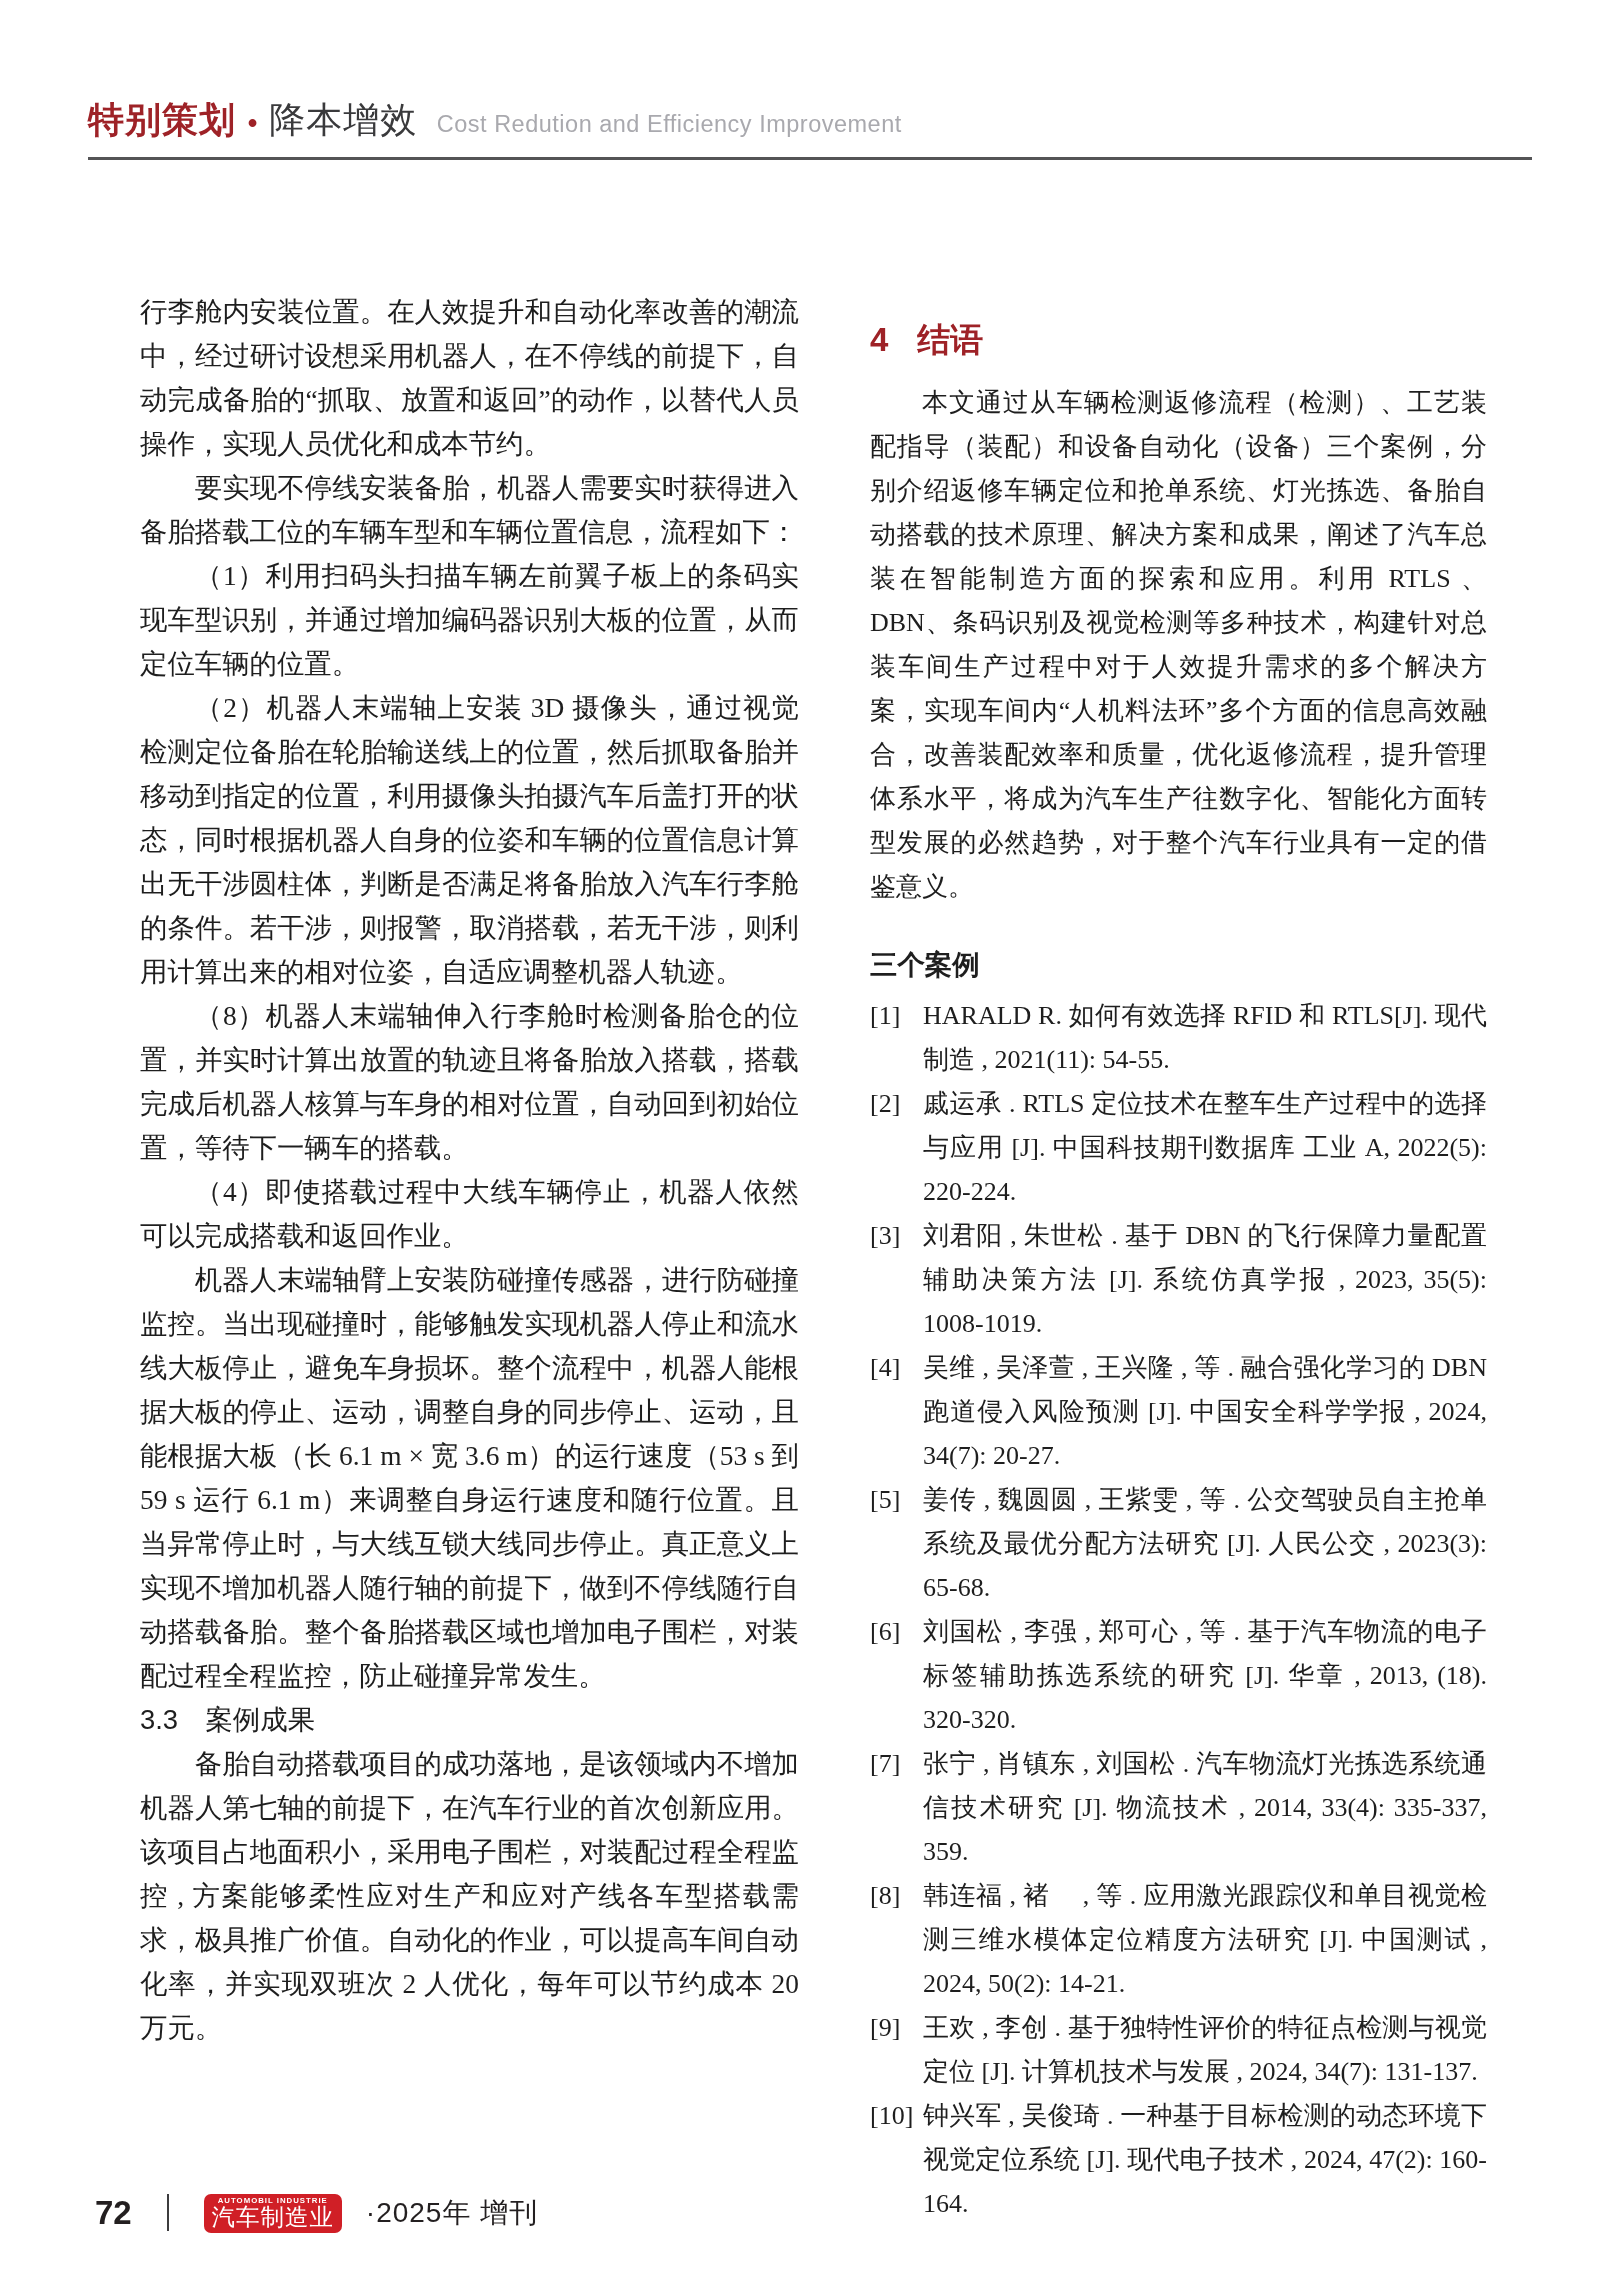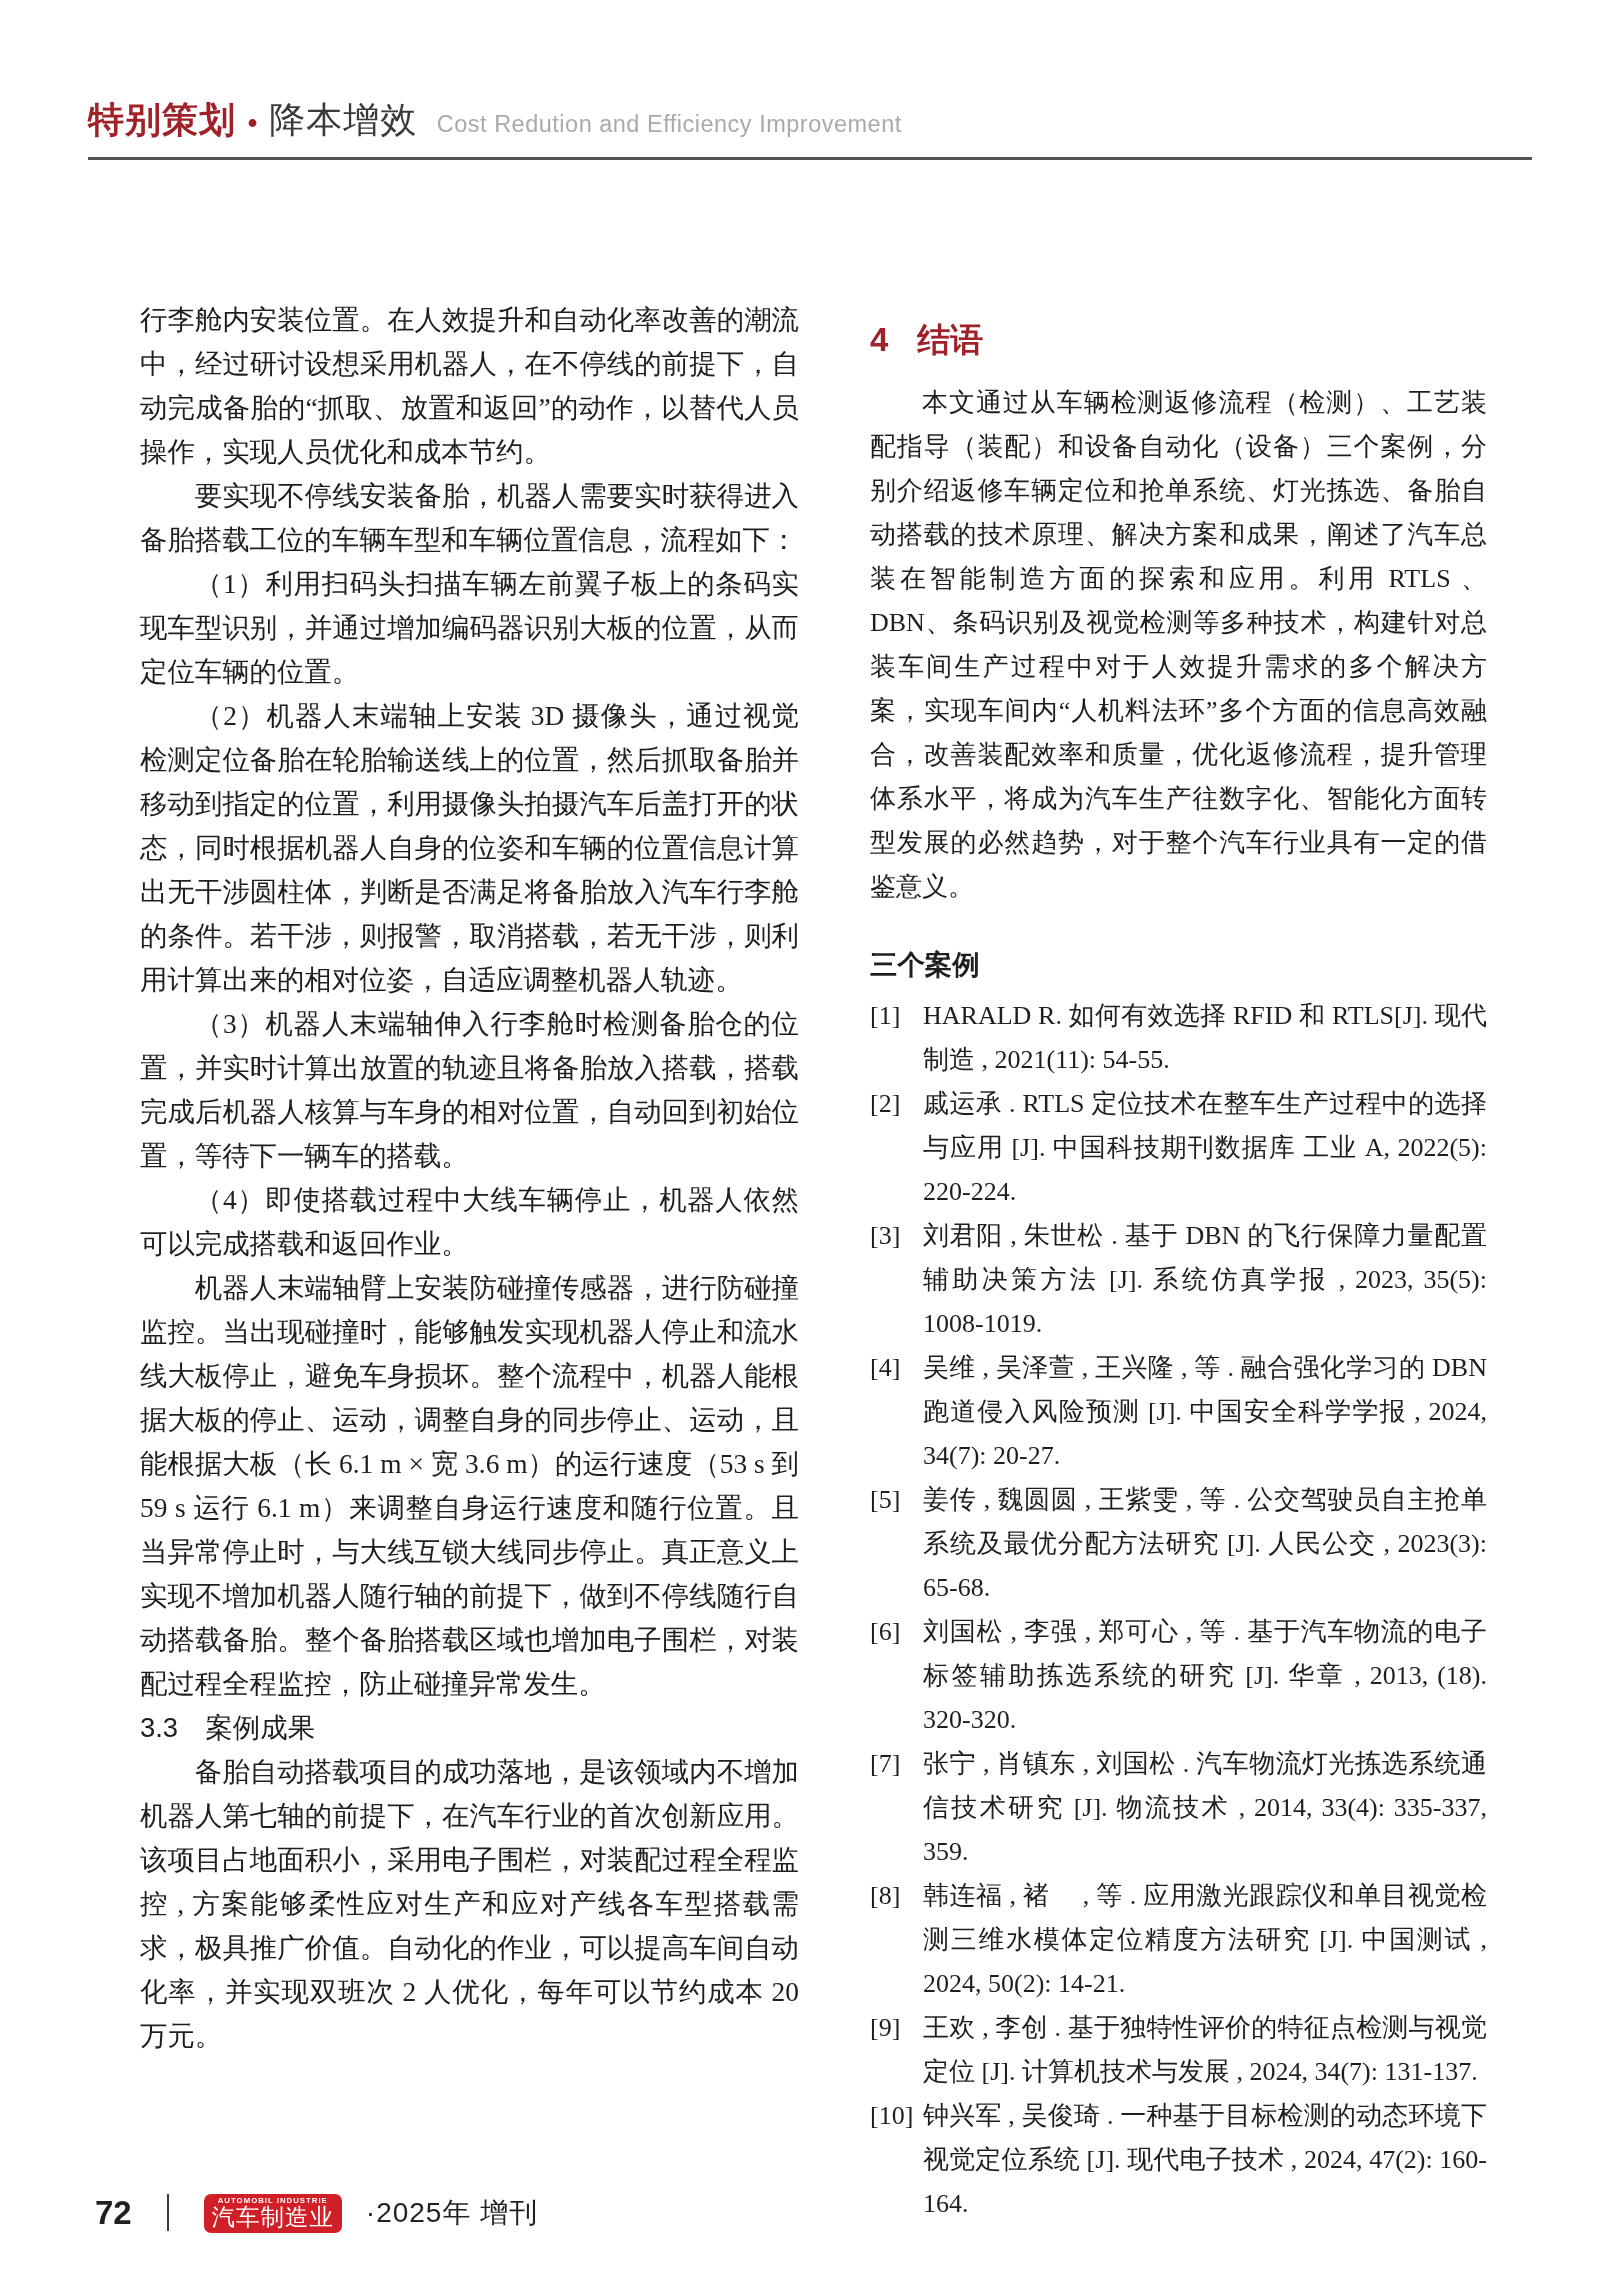--- a/index.html
+++ b/index.html
@@ -13,21 +13,21 @@
   .header .dot{font-family:"Liberation Sans","DejaVu Sans",sans-serif;font-weight:bold;
                font-size:27.4px;color:#9E2227;margin:0 11.8px;}
   .header .subtopic{font-family:"Liberation Sans","DejaVu Sans",sans-serif;font-weight:500;
                     font-size:36px;color:#3a3a3c;letter-spacing:1px;}
   .header .en{font-family:"Liberation Sans","DejaVu Sans",sans-serif;font-weight:400;
               font-size:23.5px;color:#a9a9ae;margin-left:19.6px;letter-spacing:0.5px;}
   .rule{position:absolute;left:88px;right:88px;top:157px;height:2.9px;background:#545456;}
 
   
   .col{position:absolute;top:290px;text-align:justify;text-justify:inter-ideograph;}
-  .col-left{left:140px;width:659px;font-size:27.4px;line-height:44px;margin-top:8px;}
+  .col-left{left:140px;width:659px;font-size:27.4px;line-height:44px;}
   .col-right{left:870px;width:617px;font-size:26px;line-height:44px;}
 
   .block{margin:0;}
   .block.p{text-indent:2em;}
   .block.p0{text-indent:0;}
   .block.h{font-family:"Liberation Sans","DejaVu Sans",sans-serif;font-weight:normal;
            font-size:27.4px;color:#1e1e1e;text-indent:0;}
 
   
   .sec-head{display:flex;align-items:baseline;gap:29px;margin-top:31px;
@@ -78,21 +78,21 @@
 
       <div class="block p">
         <span>（1）利用扫码头扫描车辆左前翼子板上的条码实现车型识别，并通过增加编码器识别大板的位置，从而定位车辆的位置。</span>
       </div>
 
       <div class="block p">
         <span>（2）机器人末端轴上安装 3D 摄像头，通过视觉检测定位备胎在轮胎输送线上的位置，然后抓取备胎并移动到指定的位置，利用摄像头拍摄汽车后盖打开的状态，同时根据机器人自身的位姿和车辆的位置信息计算出无干涉圆柱体，判断是否满足将备胎放入汽车行李舱的条件。若干涉，则报警，取消搭载，若无干涉，则利用计算出来的相对位姿，自适应调整机器人轨迹。</span>
       </div>
 
       <div class="block p">
-        <span>（3）机器人末端轴伸入行李舱时检测备胎仓的位置，并实时计算出放置的轨迹且将备胎放入搭载，搭载完成后机器人核算与车身的相对位置，自动回到初始位置，等待下一辆车的搭载。</span>
+        <span>（8）机器人末端轴伸入行李舱时检测备胎仓的位置，并实时计算出放置的轨迹且将备胎放入搭载，搭载完成后机器人核算与车身的相对位置，自动回到初始位置，等待下一辆车的搭载。</span>
       </div>
 
       <div class="block p">
         <span>（4）即使搭载过程中大线车辆停止，机器人依然可以完成搭载和返回作业。</span>
       </div>
 
       <div class="block p">
         <span>机器人末端轴臂上安装防碰撞传感器，进行防碰撞监控。当出现碰撞时，能够触发实现机器人停止和流水线大板停止，避免车身损坏。整个流程中，机器人能根据大板的停止、运动，调整自身的同步停止、运动，且能根据大板（长 6.1 m × 宽 3.6 m）的运行速度（53 s 到 59 s 运行 6.1 m）来调整自身运行速度和随行位置。且当异常停止时，与大线互锁大线同步停止。真正意义上实现不增加机器人随行轴的前提下，做到不停线随行自动搭载备胎。整个备胎搭载区域也增加电子围栏，对装配过程全程监控，防止碰撞异常发生。</span>
       </div>
 

